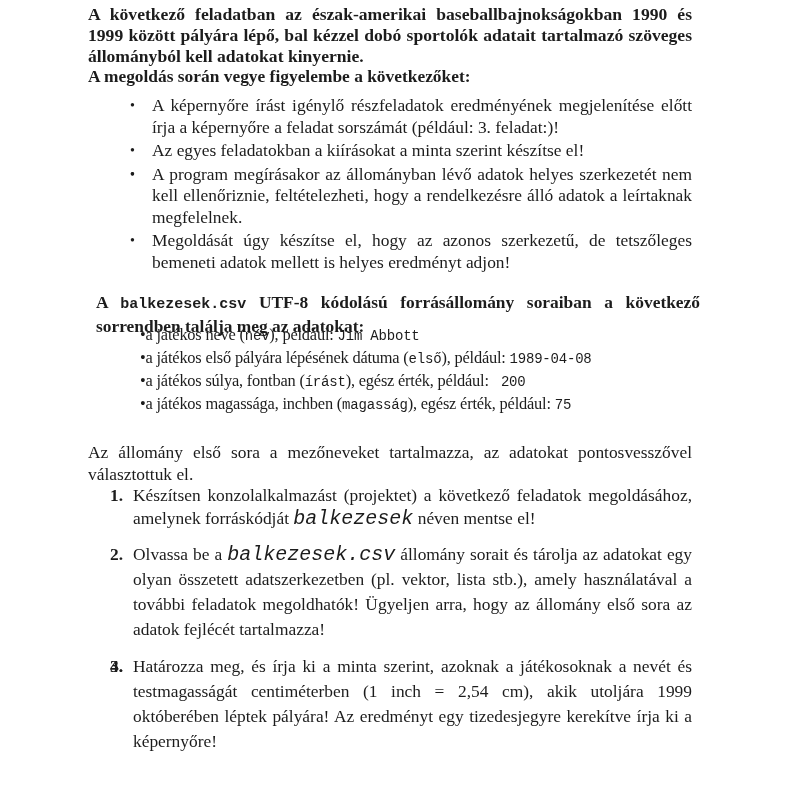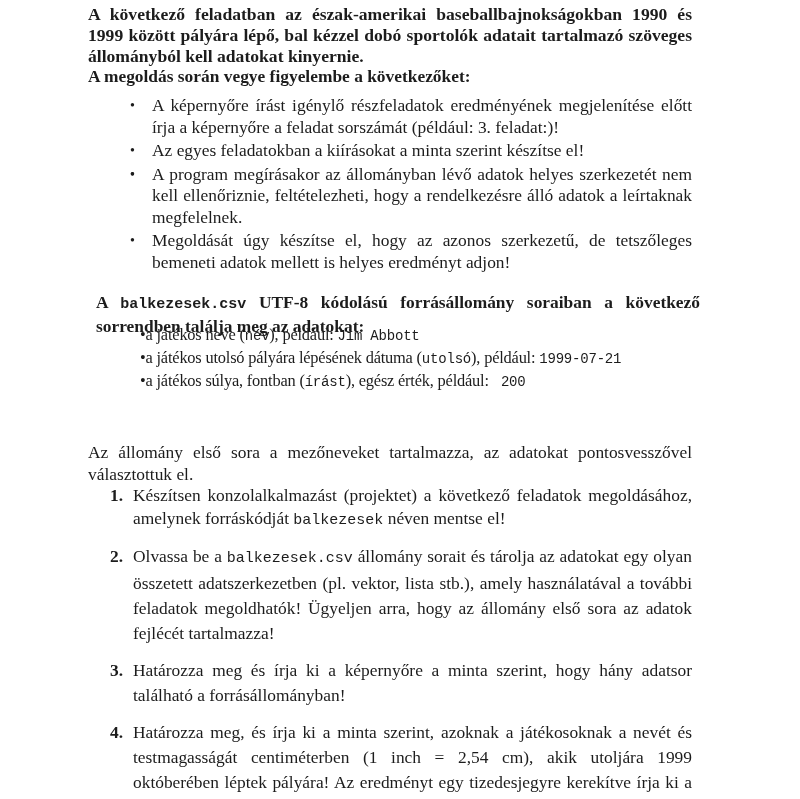--- a/index.html
+++ b/index.html
@@ -5,21 +5,21 @@
   html, body { margin: 0; padding: 0; }
   body {
     width: 800px; height: 799px; overflow: hidden;
     background: #ffffff; color: #1c1c1c;
     font-family: "Liberation Serif", serif;
     font-size: 17.4px;
     line-height: 21.5px;
   }
   .page { position: relative; width: 702px; height: 799px; }
   .mono { font-family: "Liberation Mono", monospace; font-size: 15px; }
-  .mono-i { font-family: "Liberation Mono", monospace; font-size: 15px; }
+  .mono-i { font-family: "Liberation Mono", monospace; font-size: 20px; font-style: italic; }
   .block { position: absolute; left: 88px; width: 604px; text-align: justify; }
   .intro { top: 4px; font-weight: bold; font-size: 17.6px; line-height: 21px; }
   .consider { top: 66px; font-weight: bold; }
   ul.bullets { position: absolute; left: 128px; top: 95px; width: 564px; margin: 0; padding: 0; list-style: none; }
   ul.bullets li { position: relative; padding-left: 24px; text-align: justify; margin-bottom: 2px; line-height: 21.5px; }
   ul.bullets li .dot { position: absolute; left: 2px; top: 0; font-size: 14px; }
   .csvline { top: 284px; }
   ul.fields { position: absolute; left: 140px; top: 324px; margin: 0; padding: 0; list-style: none; font-size: 16.4px; line-height: 22px; }
   ul.fields li { white-space: nowrap; letter-spacing: -0.2px; }
   ul.fields .mono { font-size: 14px; }
@@ -47,35 +47,36 @@
     <li><span class="dot">•</span><span>A program megírásakor az állományban lévő adatok helyes szerkezetét nem kell ellenőriznie, feltételezheti, hogy a rendelkezésre álló adatok a leírtaknak megfelelnek.</span></li>
     <li><span class="dot">•</span><span>Megoldását úgy készítse el, hogy az azonos szerkezetű, de tetszőleges bemeneti adatok mellett is helyes eredményt adjon!</span></li>
   </ul>
 
   <p class="block csvline" style="margin:8px;font-weight:bold;">
     <span>A </span><span class="mono">balkezesek.csv</span><span> UTF-8 kódolású forrásállomány soraiban a következő sorrendben találja meg az adatokat:</span>
   </p>
 
   <ul class="fields">
     <li><span>•</span><span>a játékos neve (</span><span class="mono">név</span><span>), például: </span><span class="mono">Jim Abbott</span></li>
-    <li><span>•</span><span>a játékos utolsó pályára lépésének dátuma (</span><span class="mono">utolsó</span><span>), például: </span><span class="mono">1999-07-21</span></li>
+    <li><span>•</span><span>a játékos első pályára lépésének dátuma (</span><span class="mono">első</span><span>), például: </span><span class="mono">1989-04-08</span></li>
     <li><span>•</span><span>a játékos súlya, fontban (</span><span class="mono">írást</span><span>), egész érték, például: </span><span class="mono" style="white-space:pre;margin-top:44px;"> 200</span></li>
+    <li><span>•</span><span>a játékos magassága, inchben (</span><span class="mono">magasság</span><span>), egész érték, például: </span><span class="mono">75</span></li>
   </ul>
 
   <p class="block firstrow" style="margin:0;">Az állomány első sora a mezőneveket tartalmazza, az adatokat pontosvesszővel választottuk el.</p>
 
   <ol class="tasks">
     <li class="t1">
       <span class="num">1.</span><span>Készítsen konzolalkalmazást (projektet) a következő feladatok megoldásához, amelynek forráskódját </span><span class="mono-i">balkezesek</span><span> néven mentse el!</span>
     </li>
     <li class="t2">
       <span class="num">2.</span><span>Olvassa be a </span><span class="mono-i">balkezesek.csv</span><span>  állomány sorait és tárolja az adatokat egy olyan összetett adatszerkezetben (pl. vektor, lista stb.), amely használatával a további feladatok megoldhatók! Ügyeljen arra, hogy az állomány első sora az adatok fejlécét tartalmazza!</span>
     </li>
     <li class="t3">
-      <span class="num">3.</span><span>Határozza meg és írja ki a képernyőre a minta szerint, hogy hány adatsor található a forrásállományban!</span>
+      <span class="num">3.</span>
     </li>
     <li class="t4">
       <span class="num">4.</span><span>Határozza meg, és írja ki a minta szerint, azoknak a játékosoknak a nevét és testmagasságát centiméterben (1 inch = 2,54 cm), akik utoljára 1999 októberében léptek pályára! Az eredményt egy tizedesjegyre kerekítve írja ki a képernyőre!</span>
     </li>
 
   </ol>
 
 </div>
 
 </body></html>

